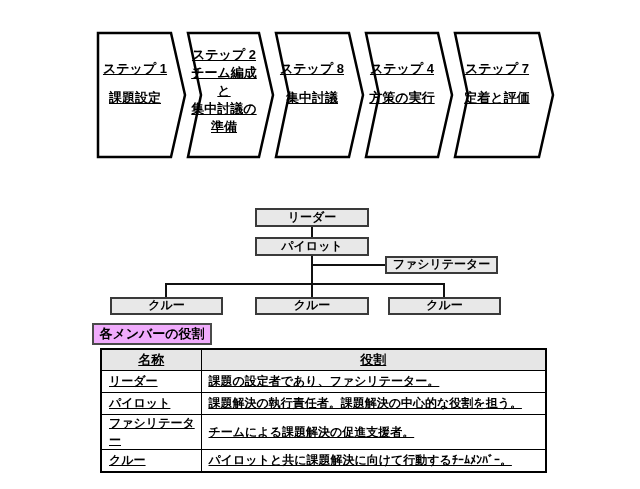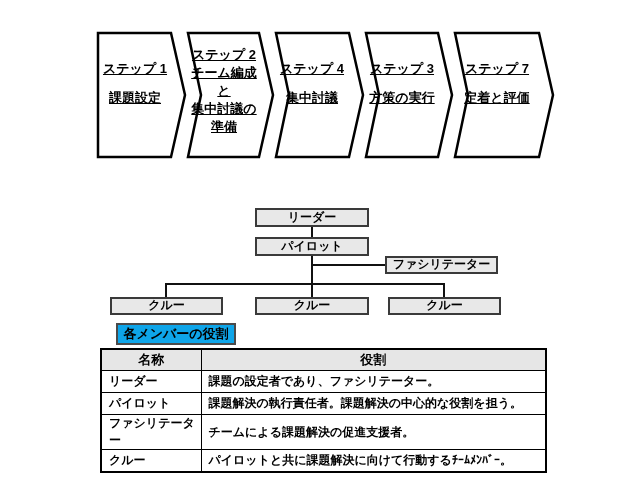--- a/index.html
+++ b/index.html
@@ -30,28 +30,28 @@
   }
   .ob-leader{left:255px;top:208px;width:114px;height:19px;}
   .ob-pilot{left:255px;top:237px;width:114px;height:19px;}
   .ob-fac{left:385px;top:256px;width:113px;height:18px;line-height:13px;}
   .ob-crew1{left:110px;top:297px;width:113px;height:18px;line-height:13px;}
   .ob-crew2{left:255px;top:297px;width:114px;height:18px;line-height:13px;}
   .ob-crew3{left:388px;top:297px;width:113px;height:18px;line-height:13px;}
 
   
   .tbl-title{
-    position:absolute;left:116px;top:323px;width:120px;height:22px;
-    box-sizing:border-box;border:2px solid #4a4a4a;background:#0ea5e9;
+    position:absolute;left:92px;top:323px;width:120px;height:22px;
+    box-sizing:border-box;border:2px solid #4a4a4a;background:#f0abfc;
     font-size:13px;font-weight:bold;text-align:center;line-height:18px;color:#000;
   }
   table.roles{
     position:absolute;left:100px;top:348px;width:445px;
     border-collapse:collapse;table-layout:fixed;
-    font-size:12px;font-weight:bold;color:#000;
+    font-size:12px;font-weight:bold;color:#000;text-decoration:underline;
   }
   table.roles{border:2px solid #000;}
   table.roles th,table.roles td{border:1px solid #000;box-sizing:border-box;}
   table.roles th{
     height:20px;background:#e6e6e6;font-size:13px;font-weight:bold;text-align:center;
   }
   table.roles td{height:22px;padding:0 0 0 7px;text-align:left;vertical-align:middle;}
   col.c-name{width:100px;} col.c-role{width:345px;}
 </style>
 </head>
@@ -69,23 +69,23 @@
     </g>
   </svg>
 
   <div class="step-label two-line sl1">ステップ 1
 課題設定</div>
   <div class="step-label multi sl2">ステップ 2
 チーム編成
 と
 集中討議の
 準備</div>
-  <div class="step-label two-line sl3">ステップ 4
+  <div class="step-label two-line sl3">ステップ 8
 集中討議</div>
-  <div class="step-label two-line sl4">ステップ 3
+  <div class="step-label two-line sl4">ステップ 4
 方策の実行</div>
   <div class="step-label two-line sl5">ステップ 7
 定着と評価</div>
 
   <svg class="layer" viewBox="0 0 640 489">
     <g stroke="#111111" stroke-width="2">
       <line x1="312" y1="226" x2="312" y2="238"></line>
       <line x1="312" y1="255" x2="312" y2="298"></line>
       <line x1="312" y1="265" x2="386" y2="265"></line>
       <line x1="166" y1="284" x2="444" y2="284"></line>

